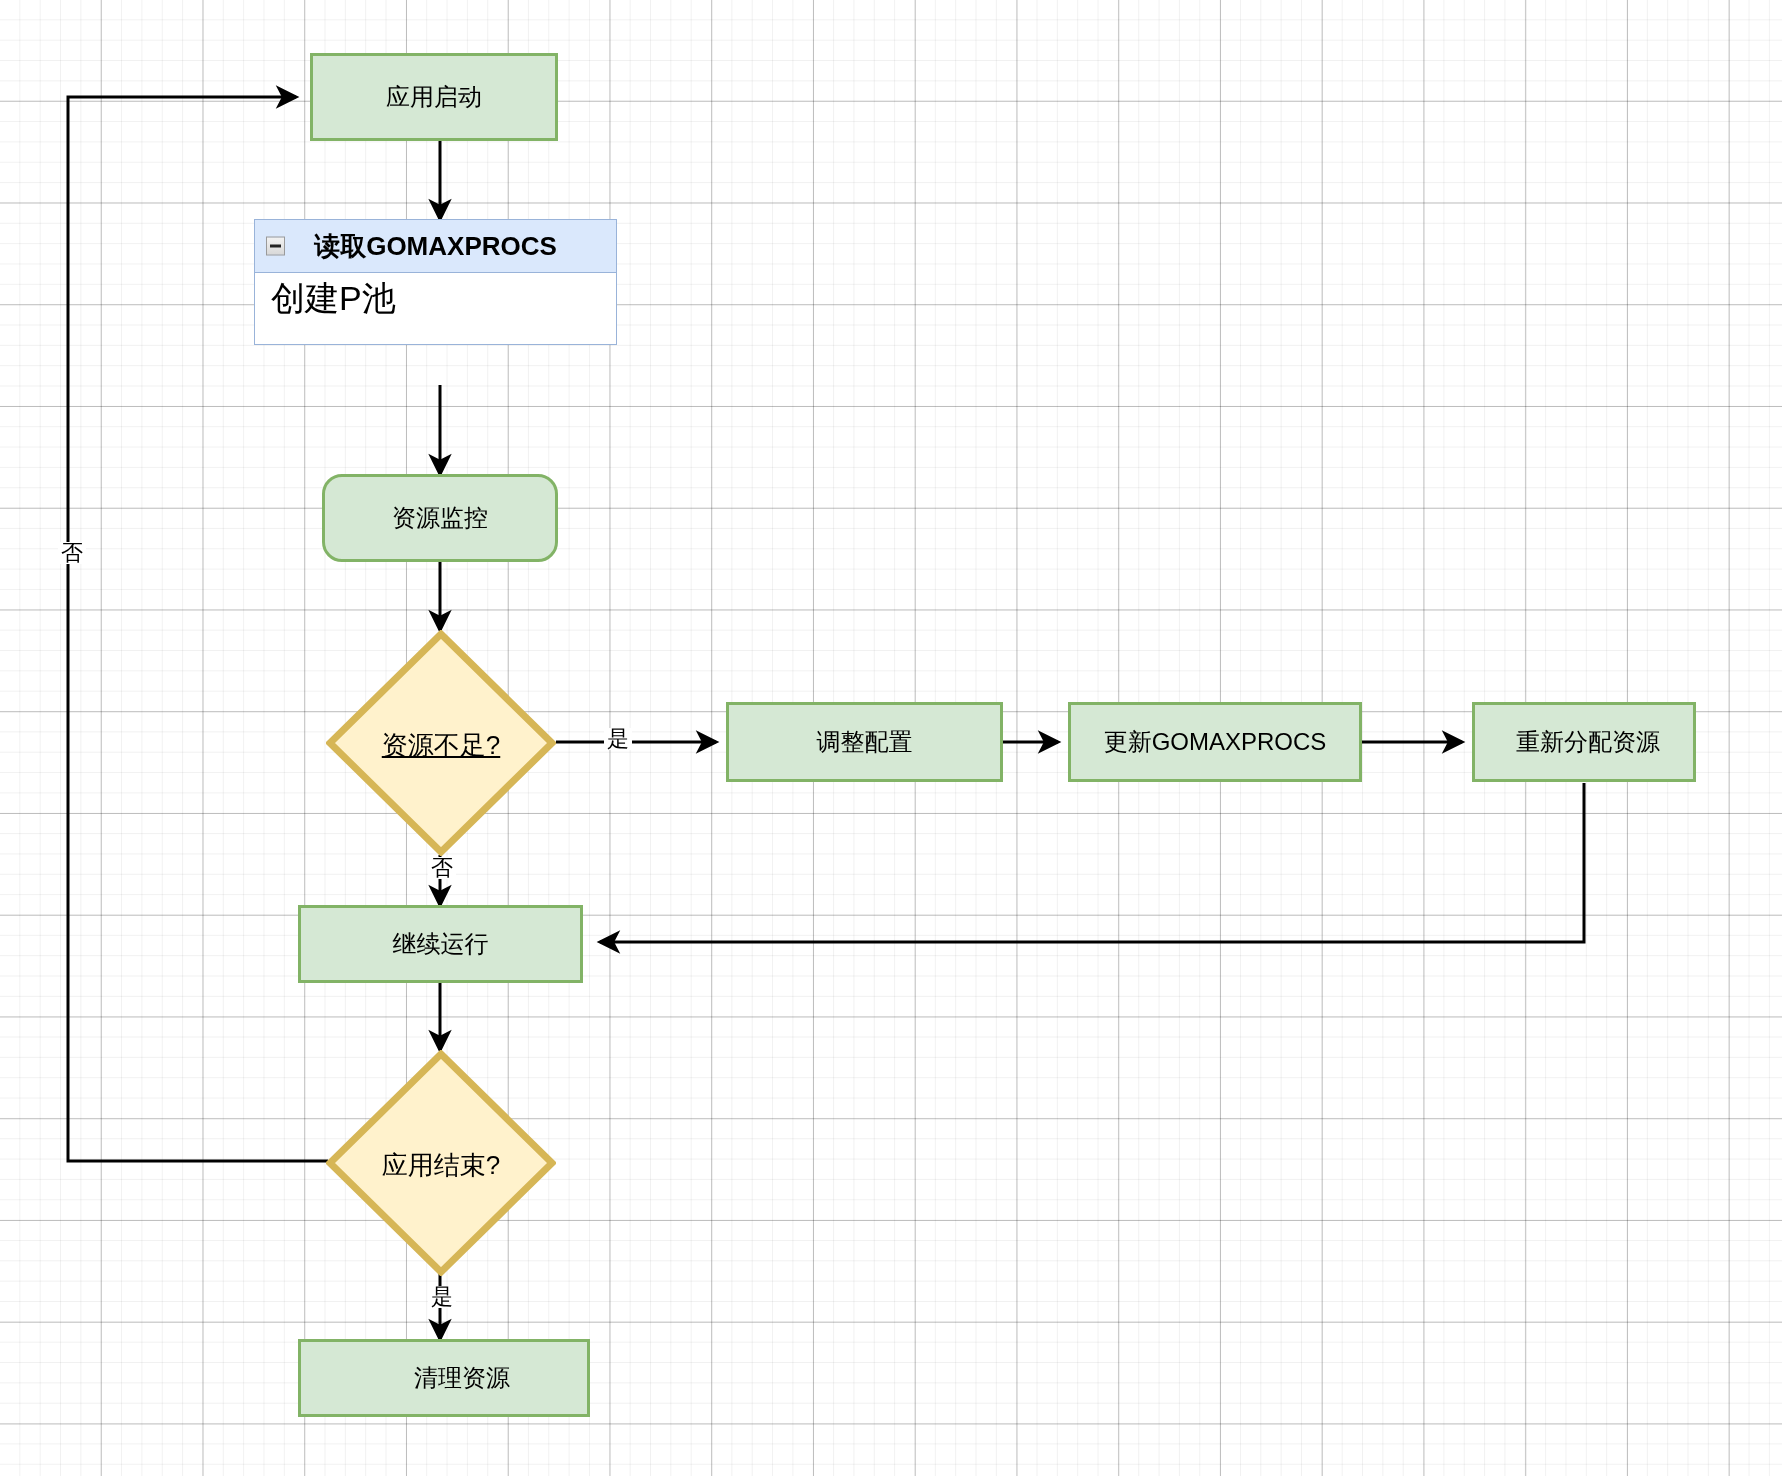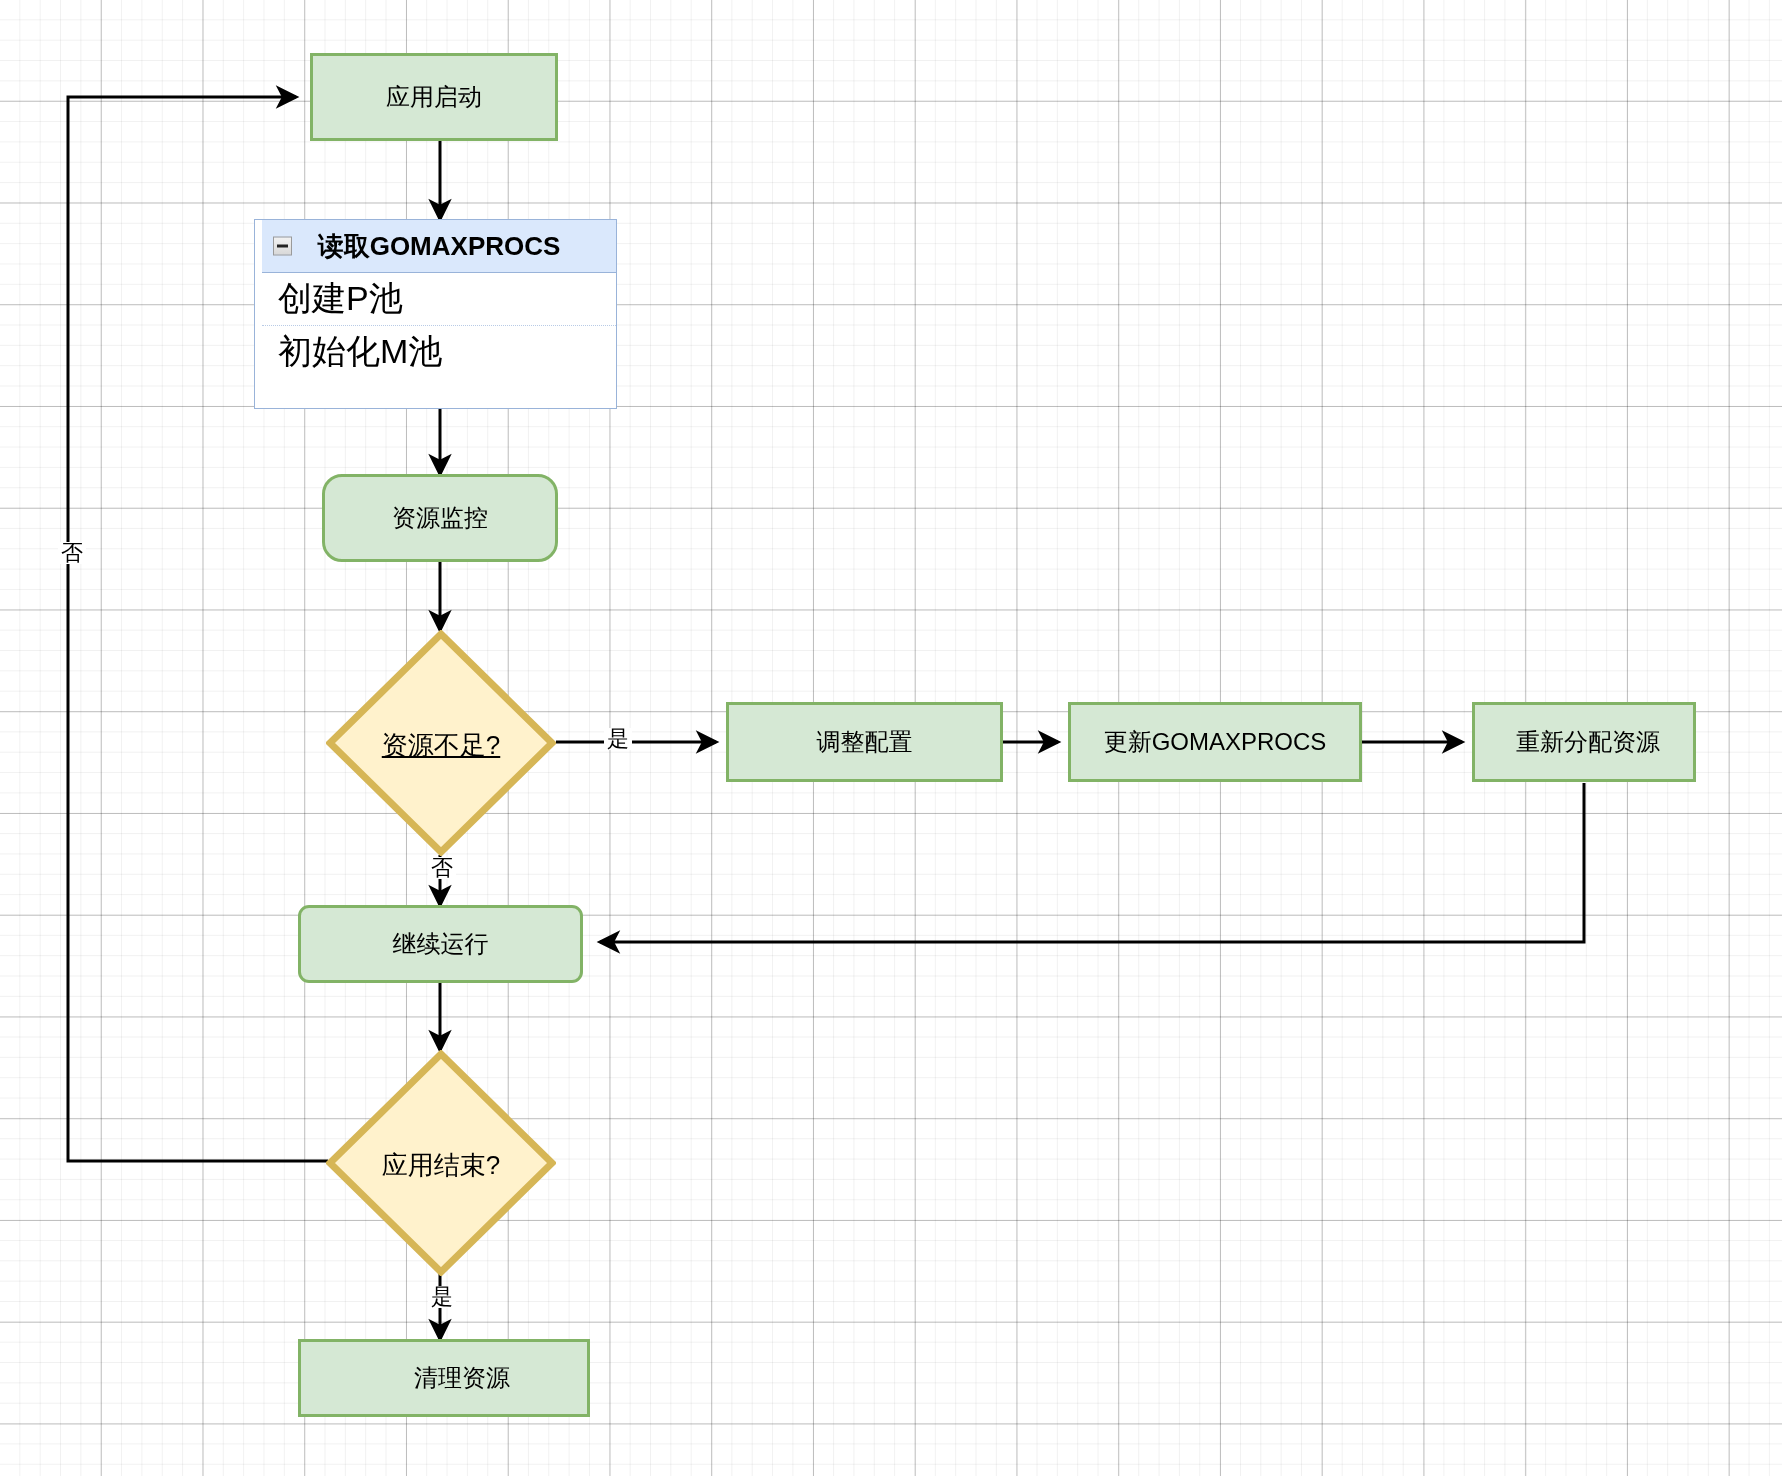--- a/index.html
+++ b/index.html
@@ -165,31 +165,28 @@
 
     <path d="M 440 1272 L 440 1339" stroke="#000000" stroke-width="3" fill="none" marker-end="url(#arrow)"></path>
 
     <path d="M 328 1161 L 68 1161 L 68 97 L 296 97" stroke="#000000" stroke-width="3" fill="none" marker-end="url(#arrow)"></path>
   </svg>
 
   <div class="node proc" style="left:310px; top:53px; width:248px; height:88px;">
     <span>应用启动</span>
   </div>
 
-  <div class="listbox" style="left:254px; top:219px; width:363px; height:190px;padding-left:7px;">
+  <div class="listbox" style="left:254px; top:219px; width:363px; height:126px;">
     <div class="listbox-header">
       <span class="collapse-icon"></span>
       <span>读取GOMAXPROCS</span>
     </div>
     <div class="listbox-row">
       <span>创建P池</span>
     </div>
-    <div class="listbox-row">
-      <span>初始化M池</span>
-    </div>
   </div>
 
   <div class="node proc" style="left:322px; top:474px; width:236px; height:88px;border-radius:20px;">
     <span>资源监控</span>
   </div>
 
   <div class="dia-wrap" style="left:326px; top:630px; width:230px; height:226px;">
     <svg class="dia-shape" viewBox="0 0 230 226" preserveAspectRatio="none">
       <polygon points="115,4 226,113 115,222 4,113" fill="#fff2cc" stroke="#d6b656" stroke-width="7"></polygon>
     </svg>
@@ -201,21 +198,21 @@
   </div>
 
   <div class="node proc" style="left:1068px; top:702px; width:294px; height:80px;">
     <span>更新GOMAXPROCS</span>
   </div>
 
   <div class="node proc" style="left:1472px; top:702px; width:224px; height:80px;padding-left:8px;">
     <span>重新分配资源</span>
   </div>
 
-  <div class="node proc" style="left:298px; top:905px; width:285px; height:78px;border-radius:11px;">
+  <div class="node proc" style="left:298px; top:905px; width:285px; height:78px;">
     <span>继续运行</span>
   </div>
 
   <div class="dia-wrap" style="left:326px; top:1050px; width:230px; height:226px;">
     <svg class="dia-shape" viewBox="0 0 230 226" preserveAspectRatio="none">
       <polygon points="115,4 226,113 115,222 4,113" fill="#fff2cc" stroke="#d6b656" stroke-width="7"></polygon>
     </svg>
     <div class="dia-label" style="top:98px;">应用结束?</div>
   </div>
 

